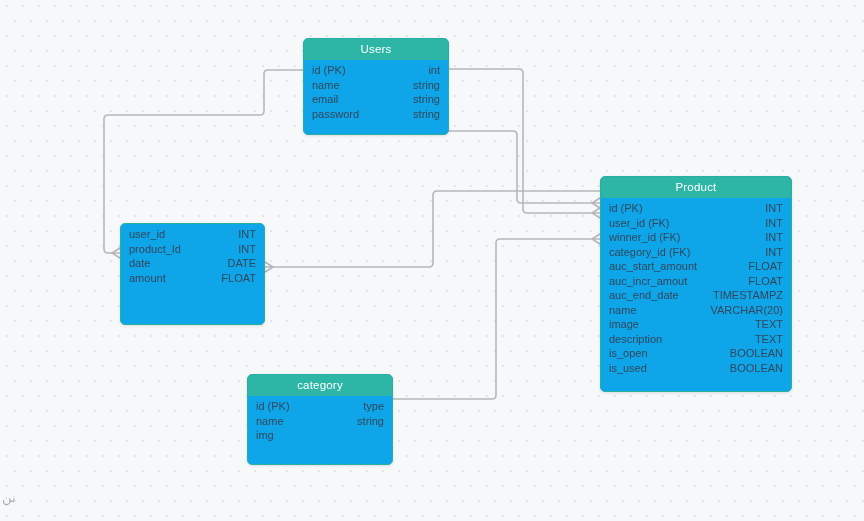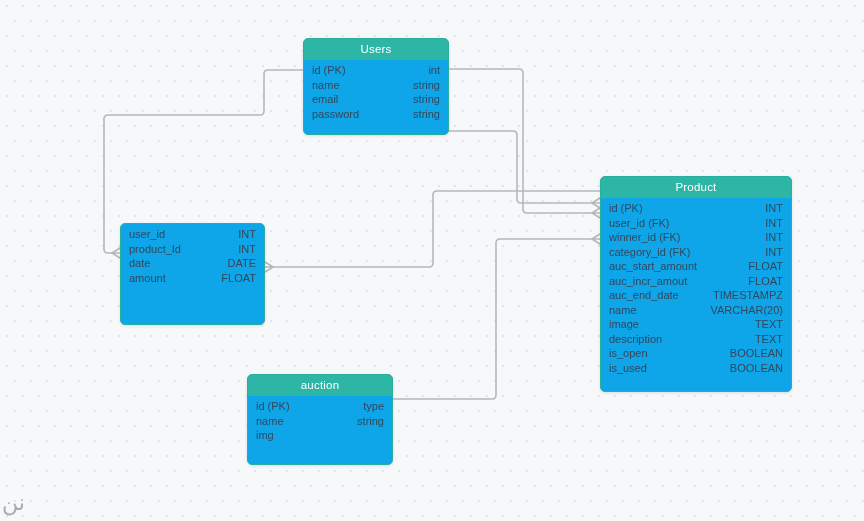--- a/index.html
+++ b/index.html
@@ -51,21 +51,21 @@
     padding:0 8px;
     font-size:11px;
     color:var(--text-dark);
     white-space:nowrap;
     gap:8px;
   }
   .trow .type{text-align:right;}
   .watermark{
     position:absolute;
     left:2px;top:490px;
-    font-size:22px;
+    font-size:13px;
     color:#a9adb3;
     user-select:none;
   }
 </style>
 </head>
 <body>
 
 <svg class="wires" viewBox="0 0 864 521">
   <g>
     <path d="M303,70 L268,70 Q264,70 264,74 L264,111 Q264,115 260,115 L108,115 Q104,115 104,119 L104,249 Q104,253 108,253 L112,253"></path>
@@ -180,21 +180,21 @@
       <span class="type">BOOLEAN</span>
     </div>
     <div class="trow">
       <span class="field">is_used</span>
       <span class="type">BOOLEAN</span>
     </div>
   </div>
 </div>
 
 <div class="entity" style="left:247px;top:374px;width:146px;">
-  <div class="thead">auction</div>
+  <div class="thead">category</div>
   <div class="tbody" style="height:68px;">
     <div class="trow">
       <span class="field">id (PK)</span>
       <span class="type">type</span>
     </div>
     <div class="trow">
       <span class="field">name</span>
       <span class="type">string</span>
     </div>
     <div class="trow">

